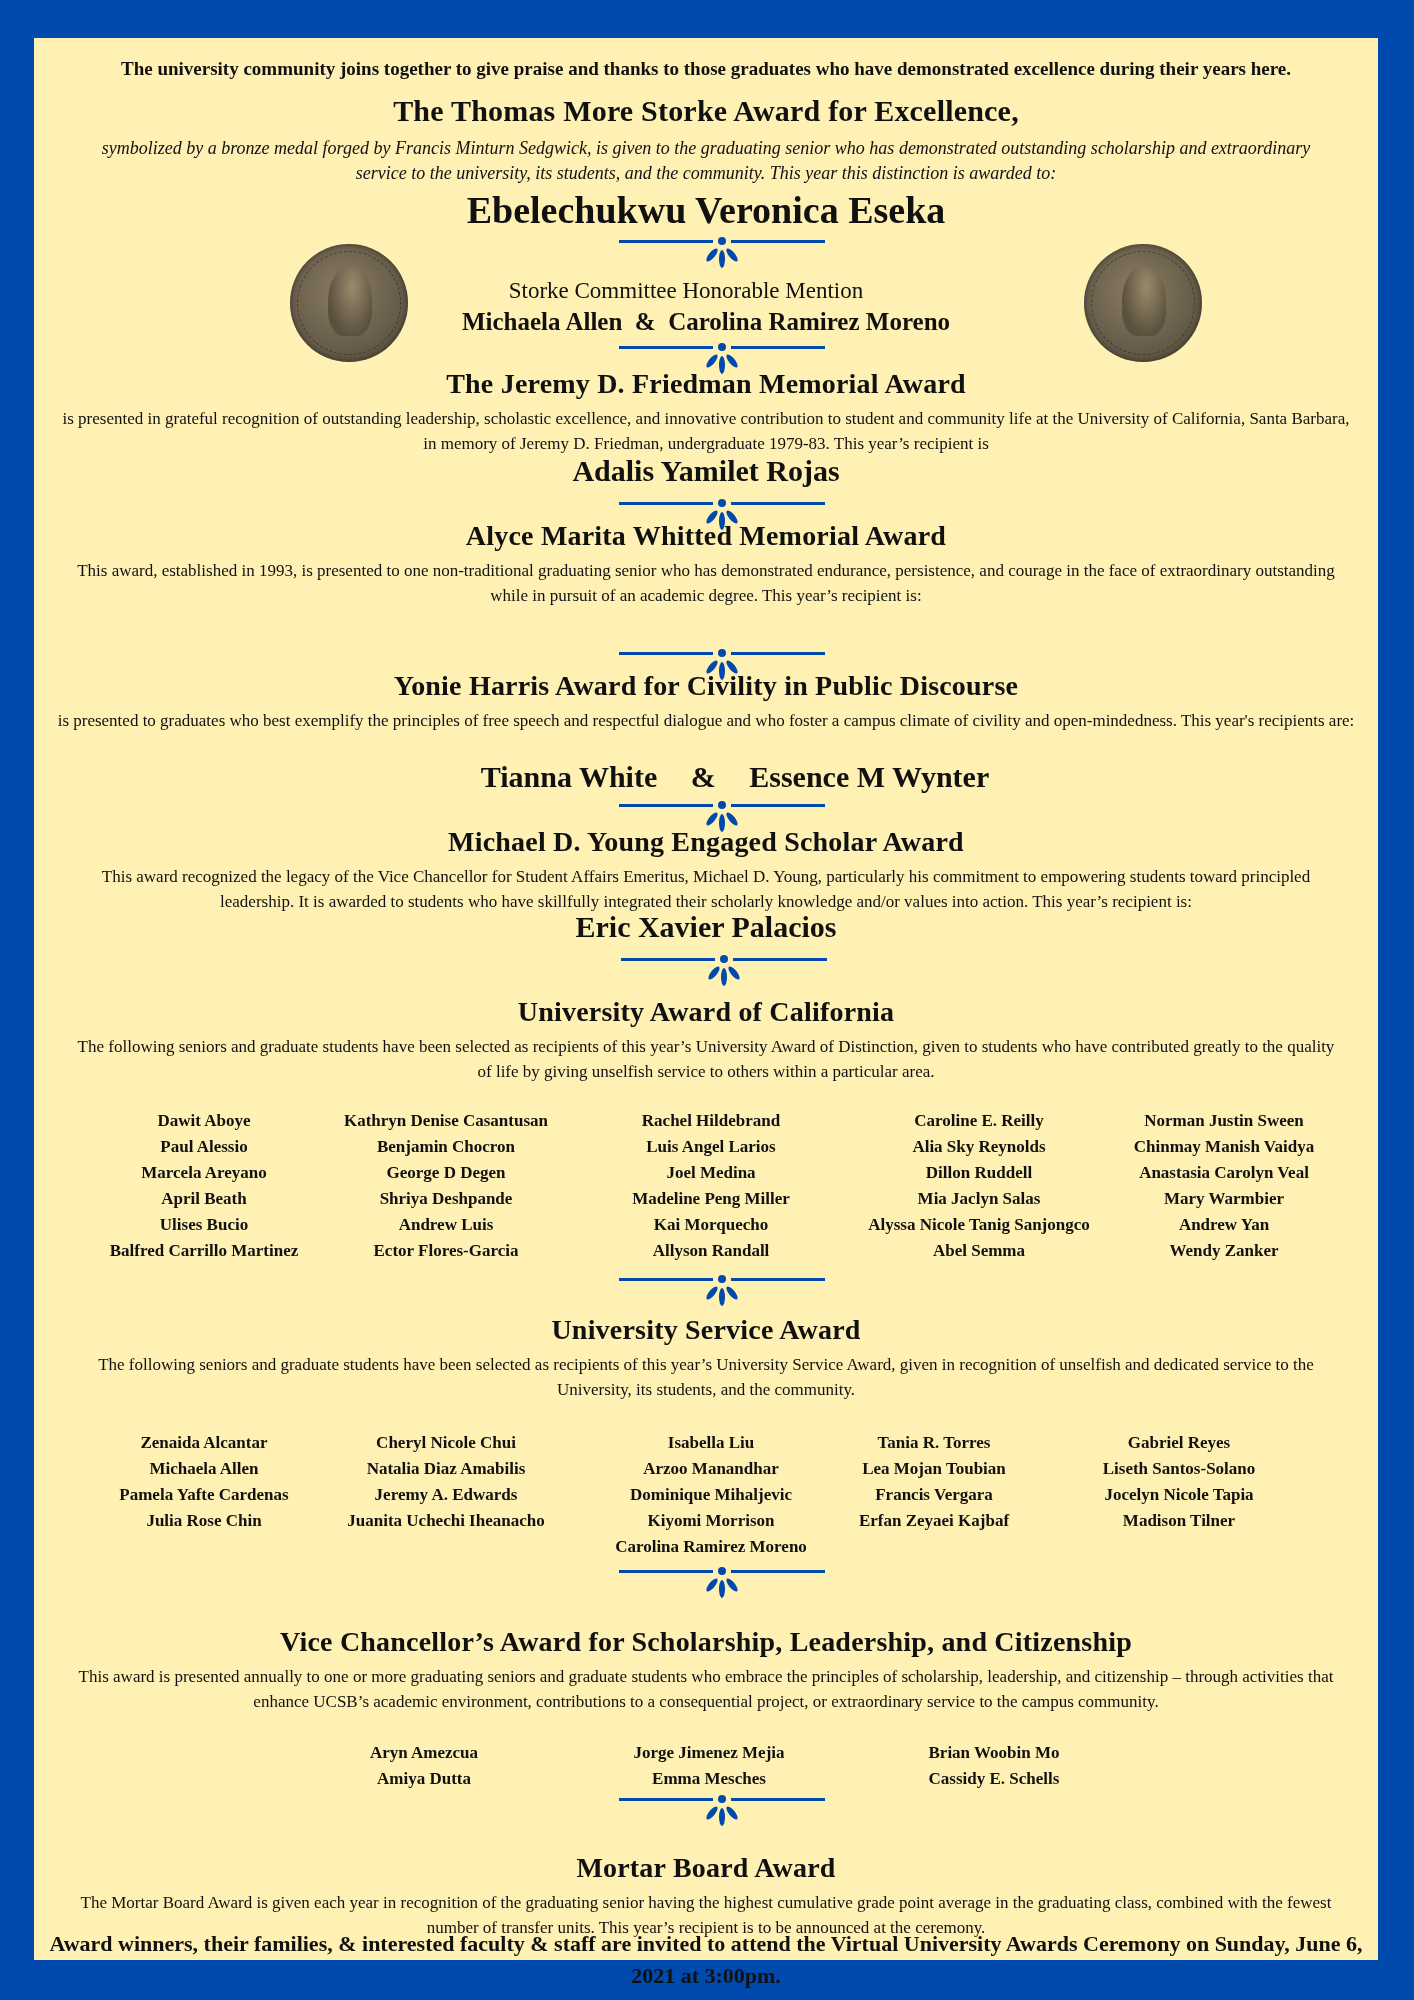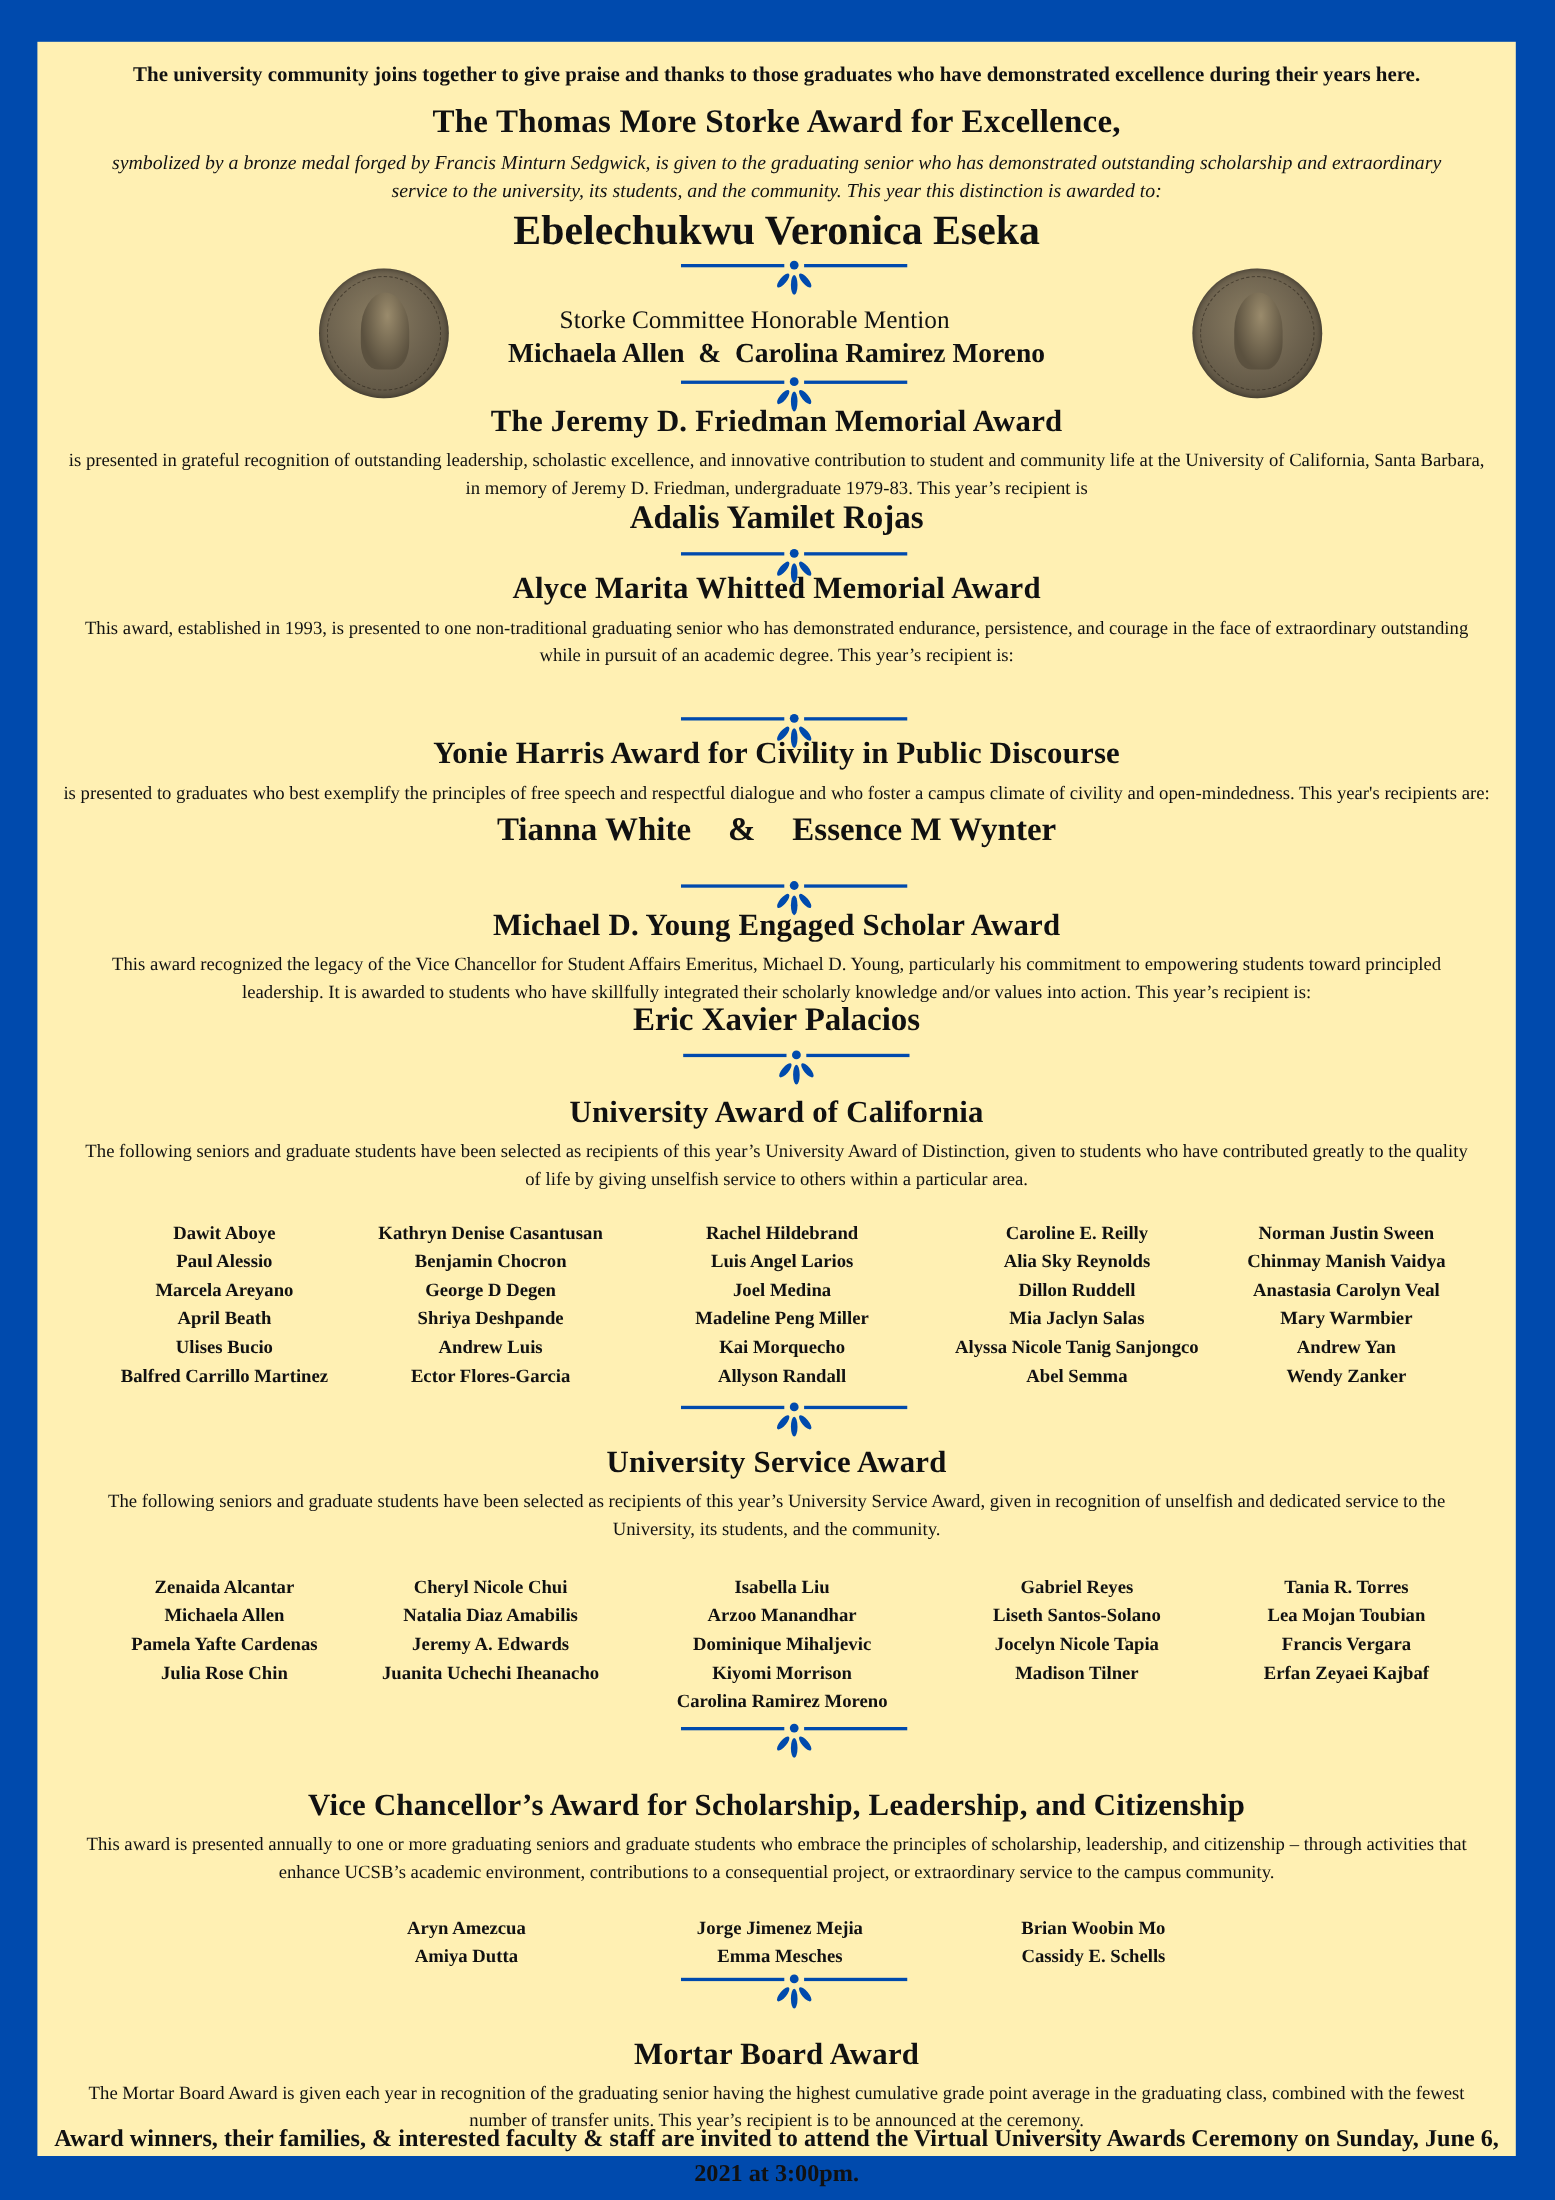--- a/index.html
+++ b/index.html
@@ -111,21 +111,21 @@
     <rect x="0" y="6" width="94" height="3" fill="#004aad"></rect>
       <rect x="112" y="6" width="94" height="3" fill="#004aad"></rect>
     <circle cx="103" cy="7" r="4" fill="#004aad"></circle>
     <ellipse cx="103" cy="25" rx="3" ry="9" fill="#004aad"></ellipse>
     <ellipse cx="93" cy="21" rx="3" ry="8" fill="#004aad" transform="rotate(40 93 21)"></ellipse>
     <ellipse cx="113" cy="21" rx="3" ry="8" fill="#004aad" transform="rotate(-40 113 21)"></ellipse>
   </svg>
 
   <div class="abs h-award" style="top:632px;">Yonie Harris Award for Civility in Public Discourse</div>
   <div class="abs desc" style="top:670px; padding:0 10px; box-sizing:border-box;">is presented to graduates who best exemplify the principles of free speech and respectful dialogue and who foster a campus climate of civility and open-mindedness. This year's recipients are:</div>
-  <div class="abs recipient-md" style="top:700px; font-size:30px;">
+  <div class="abs recipient-md" style="top:722px; font-size:30px;padding-left:29px;">
     <span>Tianna White</span>
     <span class="amp" style="margin:0 26px;">&amp;</span>
     <span>Essence M Wynter</span>
   </div>
 
   <svg class="divider" style="left:585px; top:760px;" viewBox="0 0 206 38">
     <rect x="0" y="6" width="94" height="3" fill="#004aad"></rect>
       <rect x="112" y="6" width="94" height="3" fill="#004aad"></rect>
     <circle cx="103" cy="7" r="4" fill="#004aad"></circle>
     <ellipse cx="103" cy="25" rx="3" ry="9" fill="#004aad"></ellipse>
@@ -217,32 +217,32 @@
       <div>Jeremy A. Edwards</div>
       <div>Juanita Uchechi Iheanacho</div>
     </div>
     <div class="names-col" style="width:246px;">
       <div>Isabella Liu</div>
       <div>Arzoo Manandhar</div>
       <div>Dominique Mihaljevic</div>
       <div>Kiyomi Morrison</div>
       <div>Carolina Ramirez Moreno</div>
     </div>
+    <div class="names-col" style="width:200px;">
+      <div>Tania R. Torres</div>
+      <div>Lea Mojan Toubian</div>
+      <div>Francis Vergara</div>
+      <div>Erfan Zeyaei Kajbaf</div>
+    </div>
     <div class="names-col" style="width:290px;">
       <div>Gabriel Reyes</div>
       <div>Liseth Santos-Solano</div>
       <div>Jocelyn Nicole Tapia</div>
       <div>Madison Tilner</div>
     </div>
-    <div class="names-col" style="width:200px;">
-      <div>Tania R. Torres</div>
-      <div>Lea Mojan Toubian</div>
-      <div>Francis Vergara</div>
-      <div>Erfan Zeyaei Kajbaf</div>
-    </div>
   </div>
 
   <svg class="divider" style="left:585px; top:1526px;" viewBox="0 0 206 38">
     <rect x="0" y="6" width="94" height="3" fill="#004aad"></rect>
       <rect x="112" y="6" width="94" height="3" fill="#004aad"></rect>
     <circle cx="103" cy="7" r="4" fill="#004aad"></circle>
     <ellipse cx="103" cy="25" rx="3" ry="9" fill="#004aad"></ellipse>
     <ellipse cx="93" cy="21" rx="3" ry="8" fill="#004aad" transform="rotate(40 93 21)"></ellipse>
     <ellipse cx="113" cy="21" rx="3" ry="8" fill="#004aad" transform="rotate(-40 113 21)"></ellipse>
   </svg>

